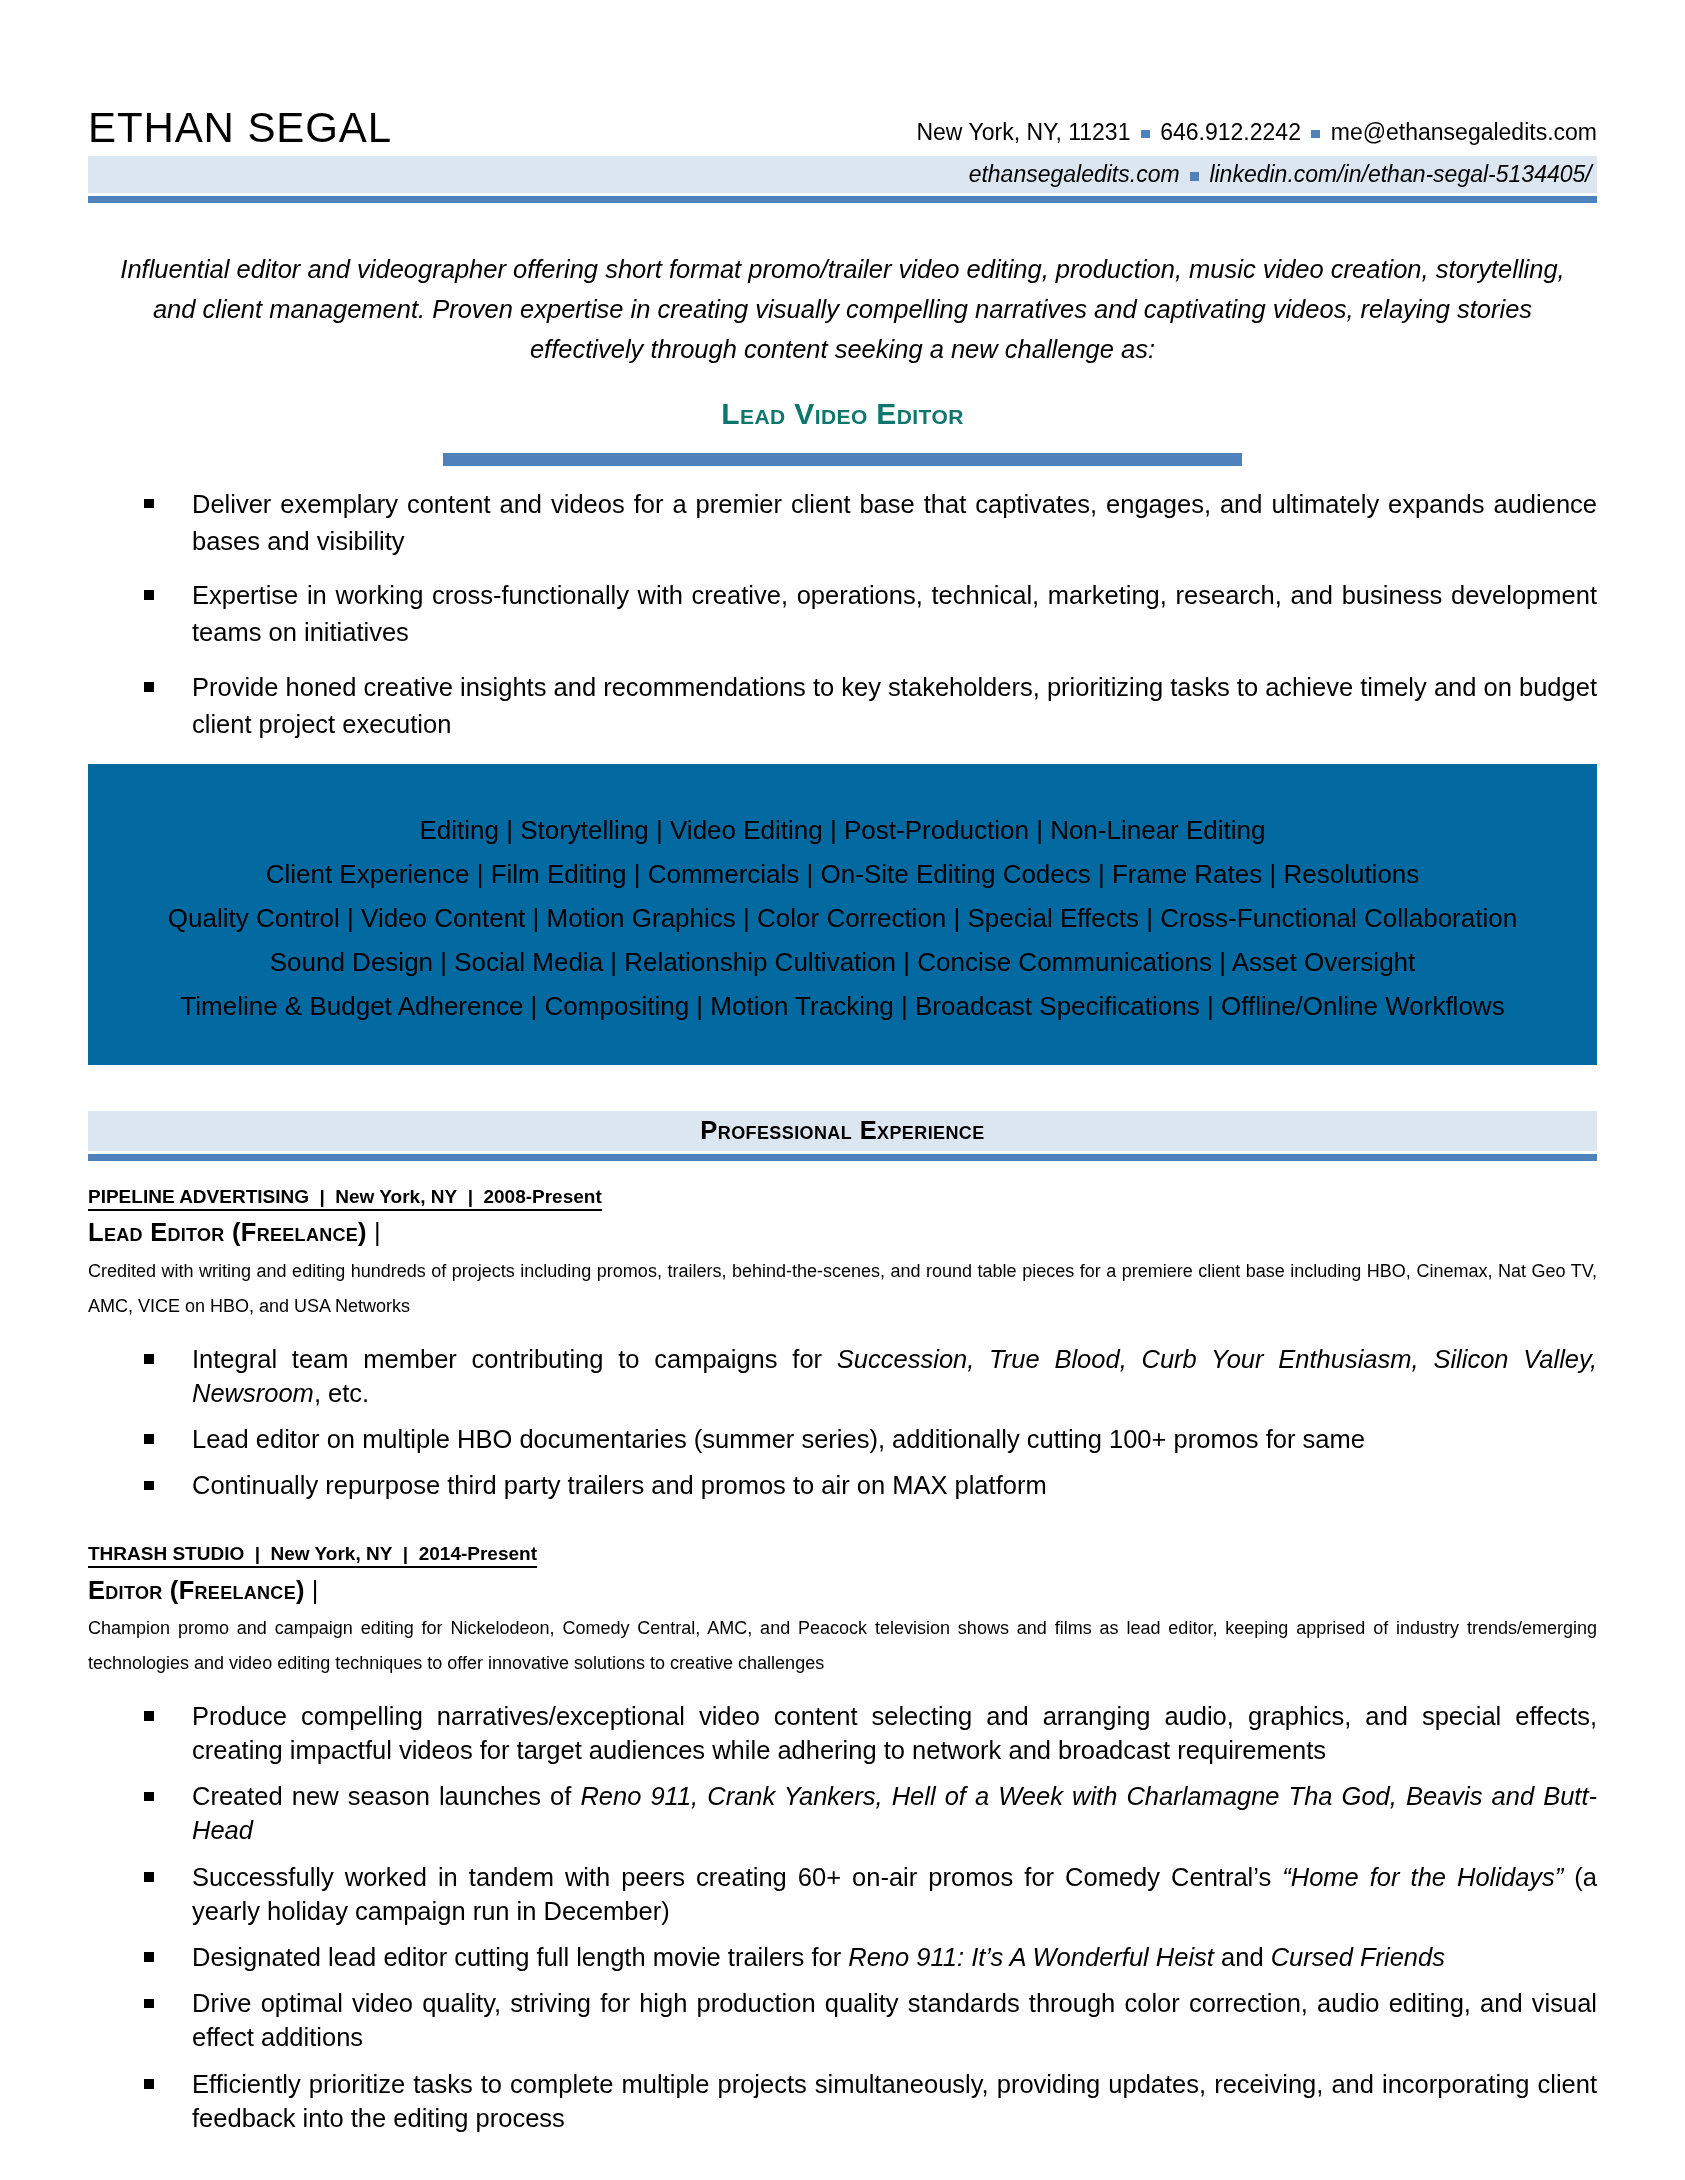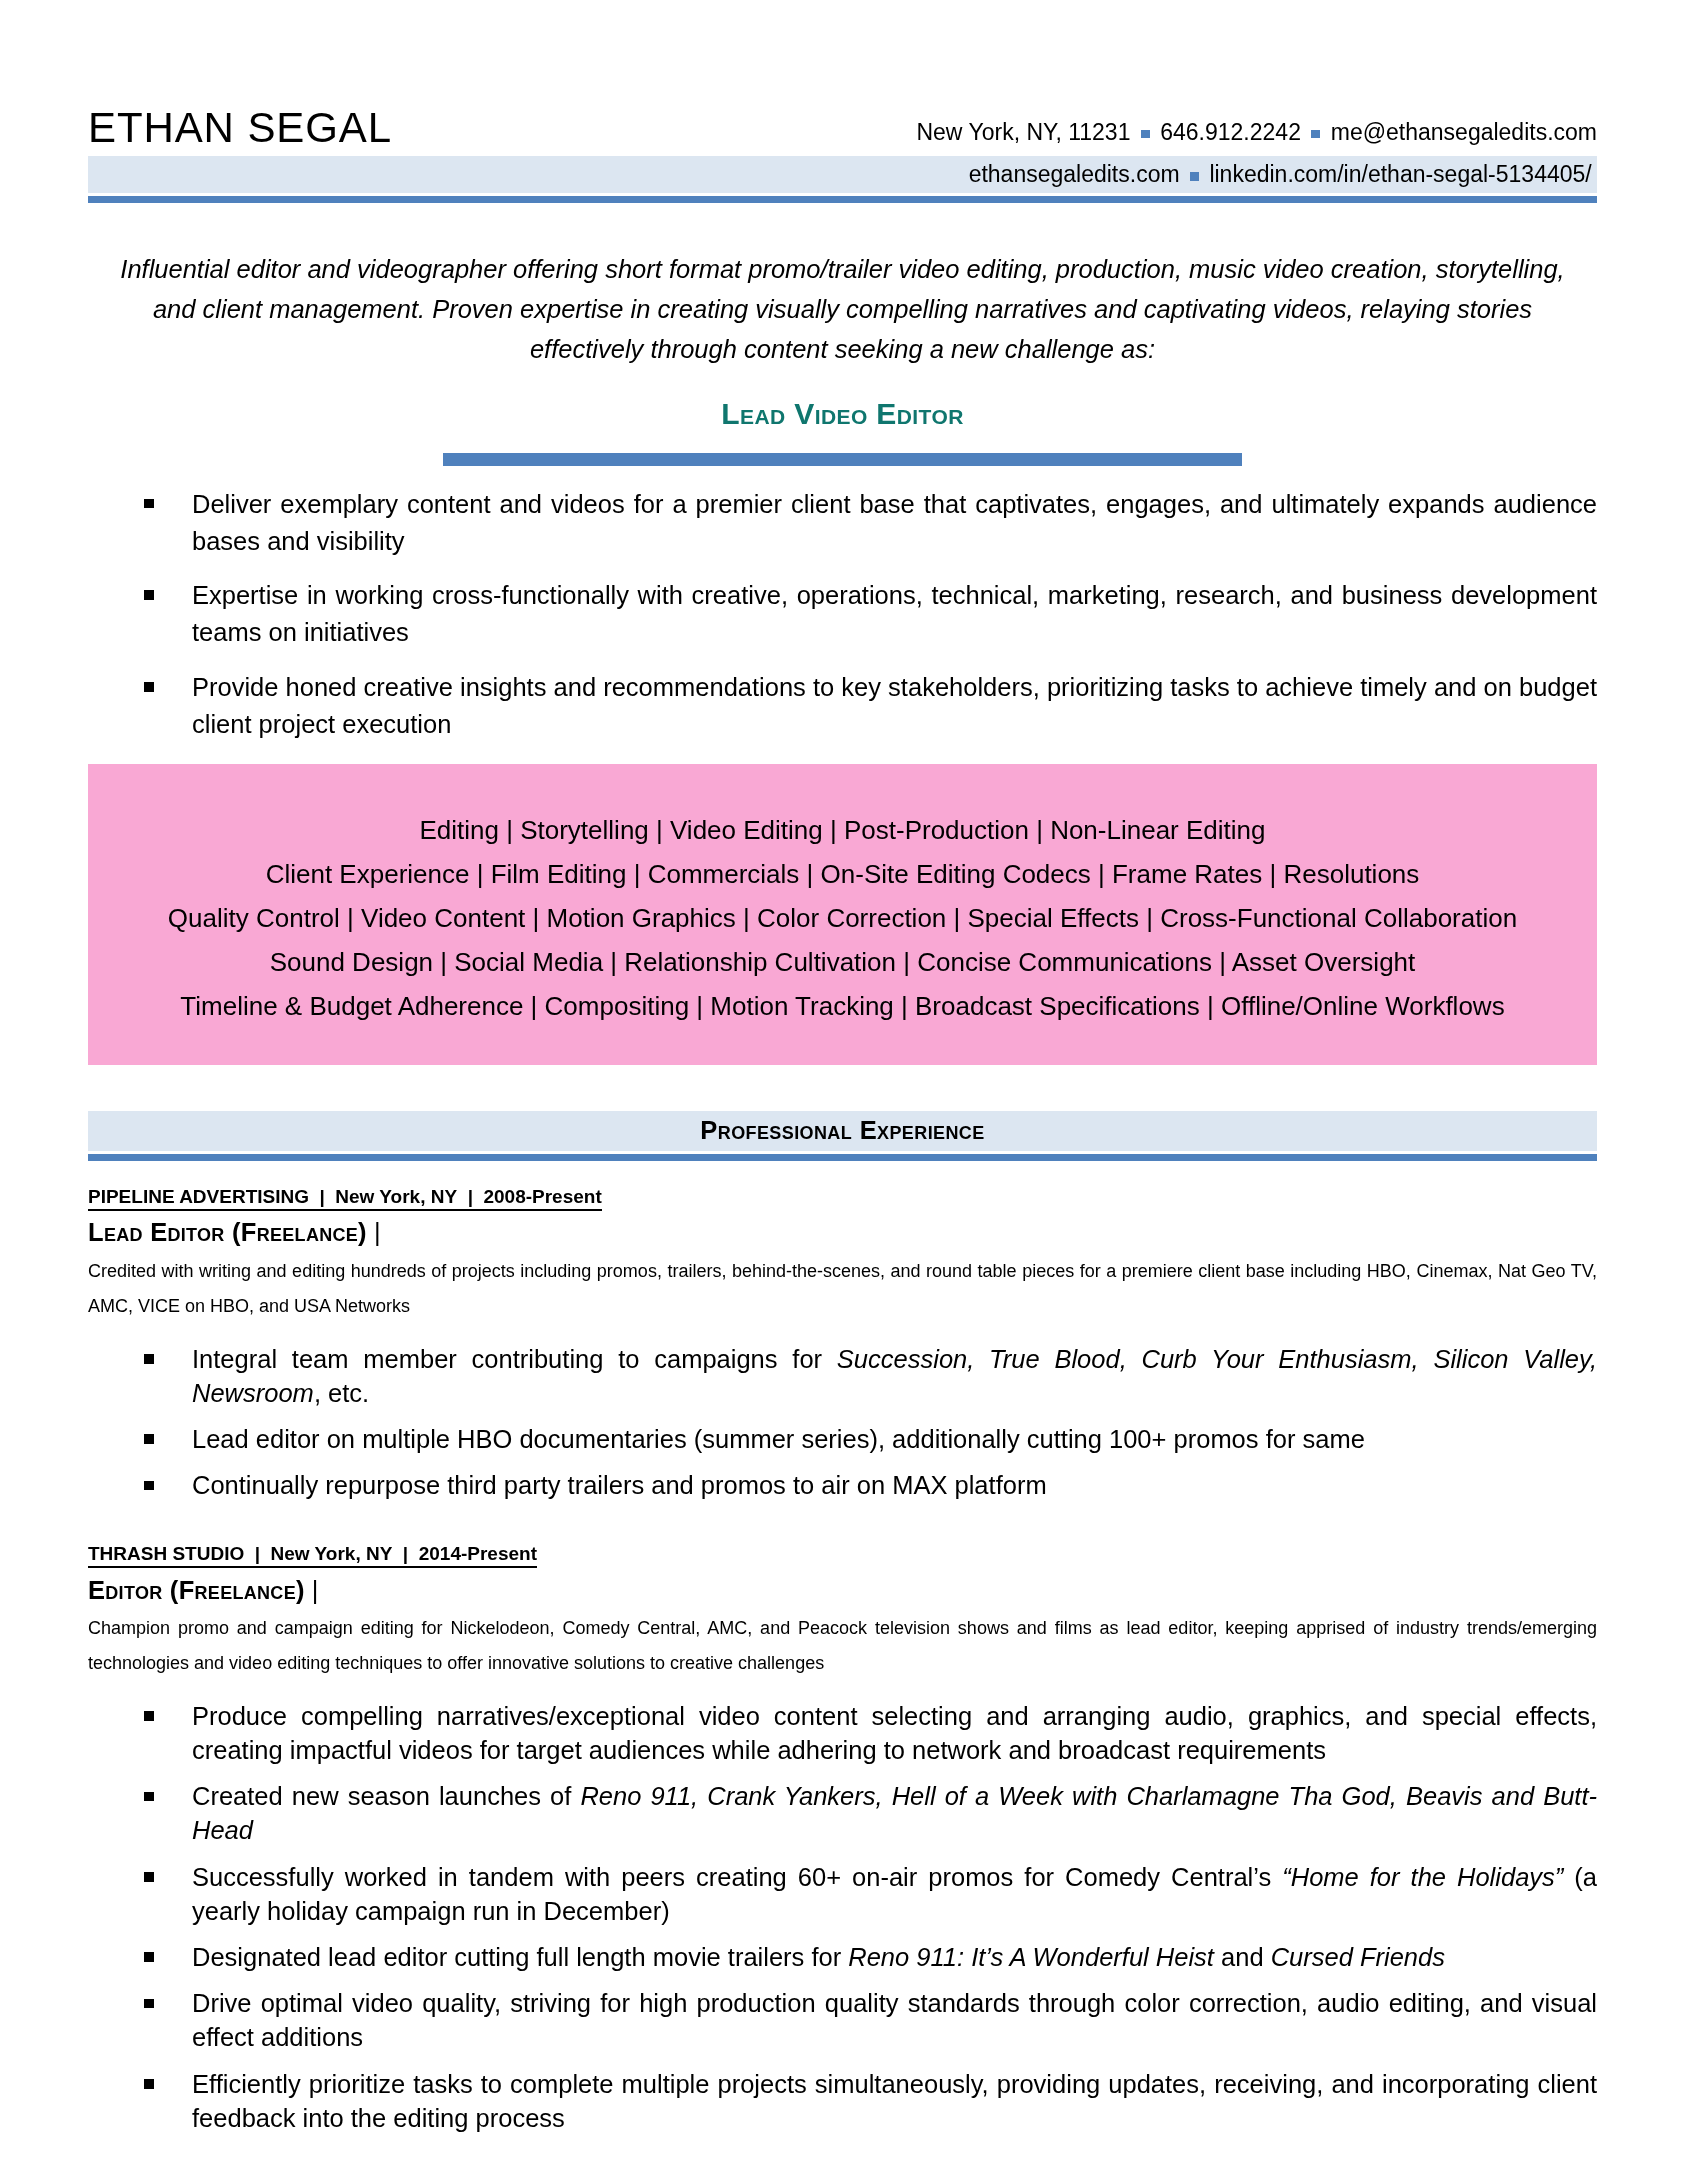--- a/index.html
+++ b/index.html
@@ -120,21 +120,21 @@
   ul.highlights { margin-top: 19.3px; }
   ul.highlights li {
     line-height: 37px;
     margin-bottom: 17.6px;
   }
   ul.highlights .bullet-marker { top: 13px; }
 
   
   .skills-box {
     margin-top: 21px;
-    background: #f9a8d4;
+    background: #0369a1;
     padding: 44px 35px 37px 35px;
     text-align: center;
   }
   .skill-line {
     font-size: 26px;
     line-height: 44px;
   }
 
   
   .section-band {
@@ -192,21 +192,21 @@
 <body>
 
 <div class="page">
 
   <div class="header">
     <div class="header-row">
       <div class="name">ETHAN SEGAL</div>
       <div class="contact-line"><span>New York, NY, 11231</span><span class="sq-sep"></span><span>646.912.2242</span><span class="sq-sep"></span><span>me@ethansegaledits.com</span></div>
     </div>
     <div class="header-band">
-      <div class="contact-line" style="padding-bottom:0;"><span>ethansegaledits.com</span><span class="sq-sep"></span><span>linkedin.com/in/ethan-segal-5134405/</span></div>
+      <div class="contact-line" style="padding-bottom:0;font-style:italic;"><span>ethansegaledits.com</span><span class="sq-sep"></span><span>linkedin.com/in/ethan-segal-5134405/</span></div>
     </div>
     <div class="accent-rule"></div>
   </div>
 
   <p class="summary">Influential editor and videographer offering short format promo/trailer video editing, production, music video creation, storytelling, and client management. Proven expertise in creating visually compelling narratives and captivating videos, relaying stories effectively through content seeking a new challenge as:</p>
 
   <h1 class="role-title">Lead Video Editor</h1>
   <div class="role-accent-bar"></div>
 
   <ul class="bullets highlights">

